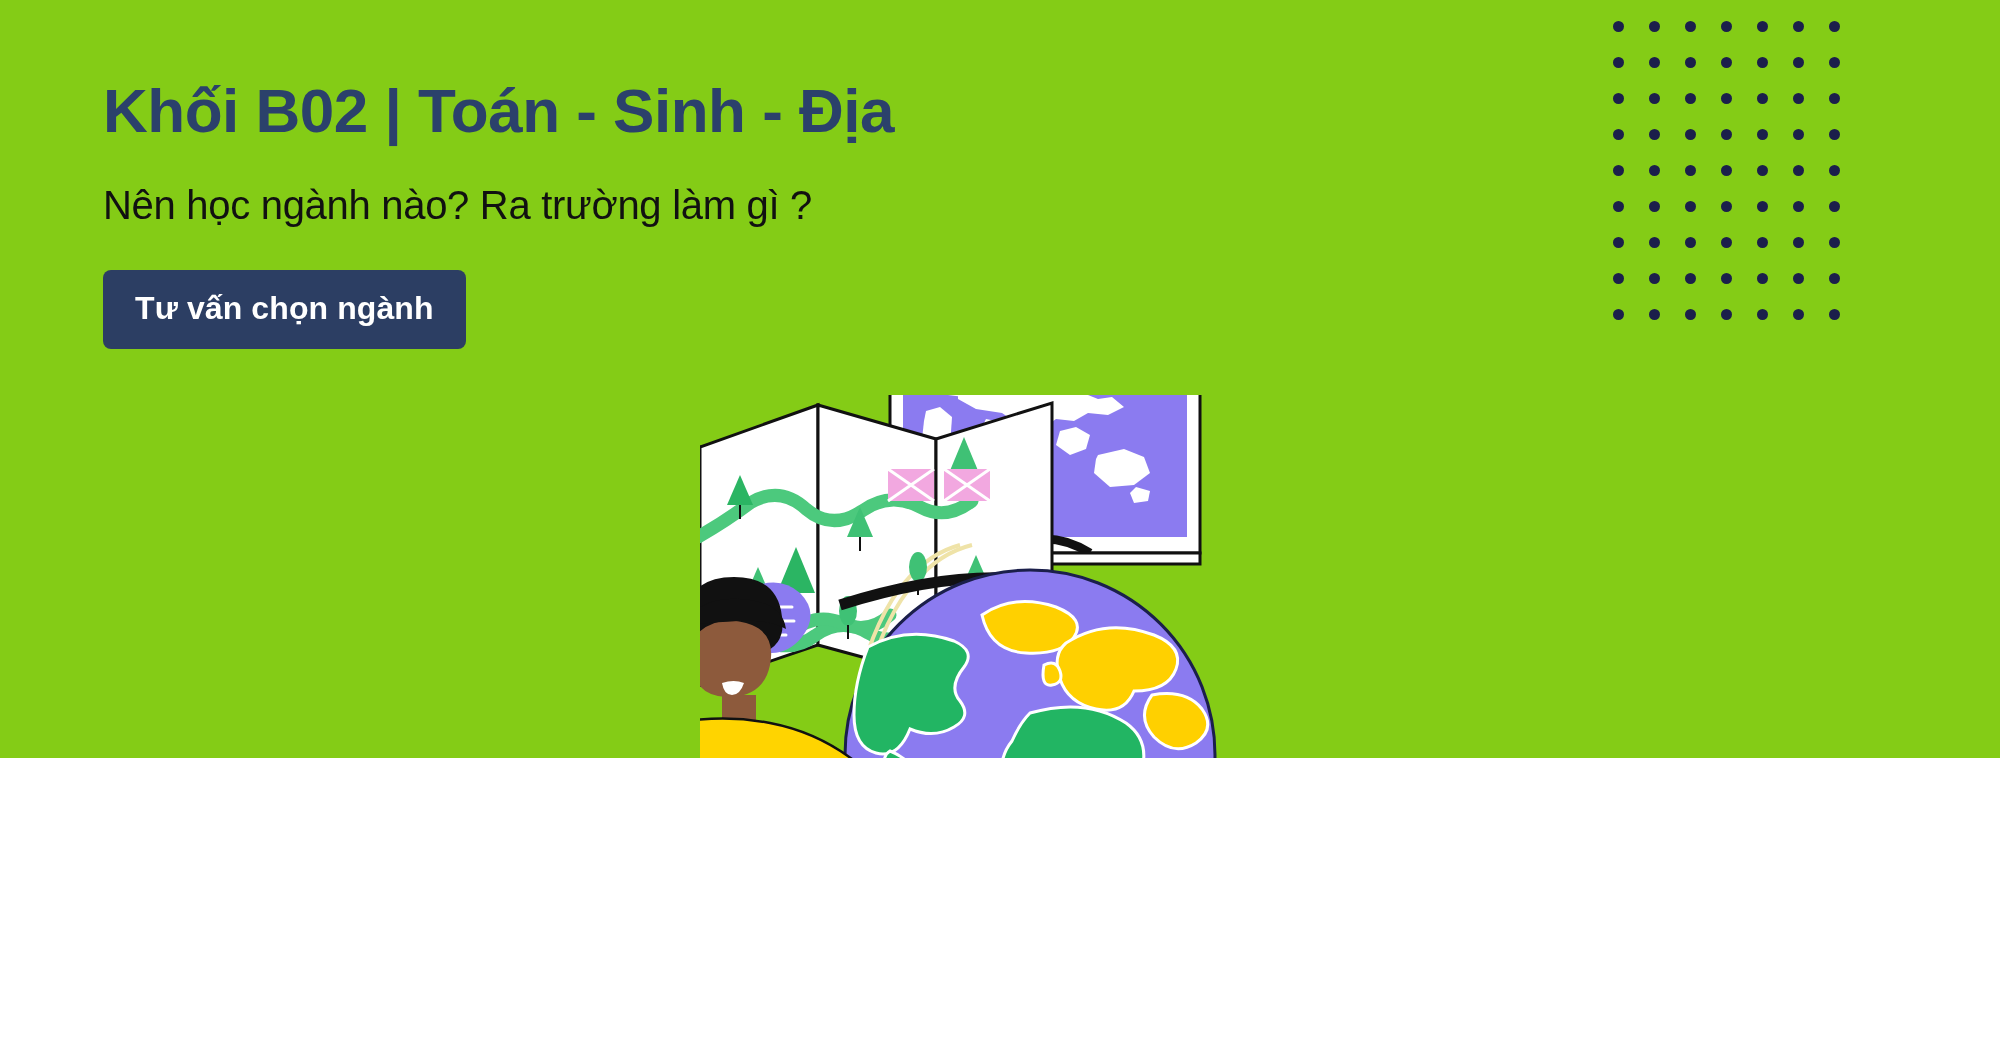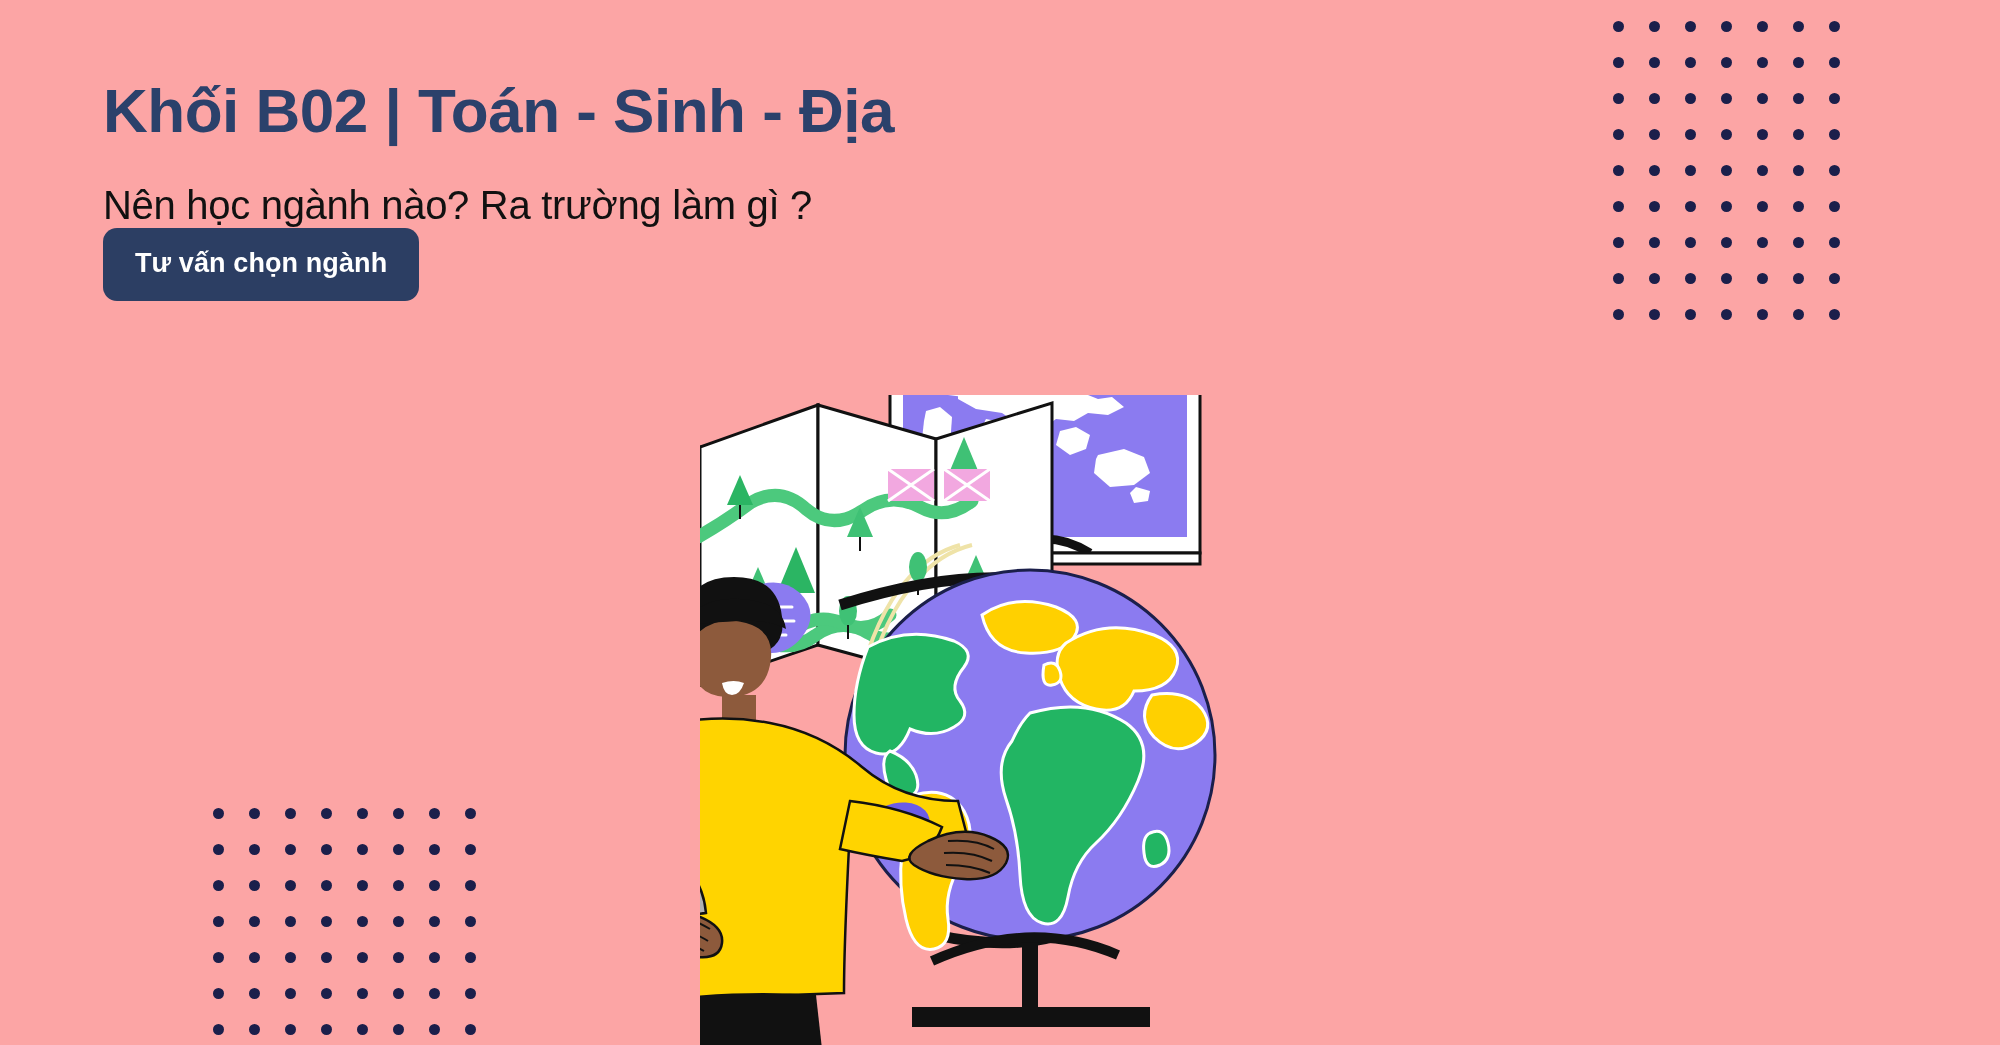--- a/index.html
+++ b/index.html
@@ -3,22 +3,22 @@
 <meta charset="utf-8">
 <style>
   html, body {
     margin: 0;
     padding: 0;
     background: #ffffff;
   }
   #stage {
     position: relative;
     width: 2000px;
-    height: 1045px;
-    background: #fca5a5;
+    height: 758px;
+    background: #84cc16;
     overflow: hidden;
     font-family: "Liberation Sans", sans-serif;
   }
 
   
   .dot-grid {
     position: absolute;
     display: grid;
   }
   .dot {
@@ -64,27 +64,28 @@
     margin: 37px 0 0 0;
     font-size: 40px;
     line-height: 1.15;
     font-weight: 400;
     color: #111111;
     letter-spacing: -0.3px;
     white-space: nowrap;
   }
   #cta-button {
     display: inline-block;
+    margin-top: 42px;
     padding: 20px 32px 22px 32px;
     background: #2c3e63;
     color: #ffffff;
-    font-size: 27px;
+    font-size: 32px;
     font-weight: 700;
     border: none;
-    border-radius: 14px;
+    border-radius: 8px;
     cursor: pointer;
     font-family: "Liberation Sans", sans-serif;
     letter-spacing: 0.1px;
   }
 
   
   #illustration {
     position: absolute;
     left: 700px;
     top: 395px;

